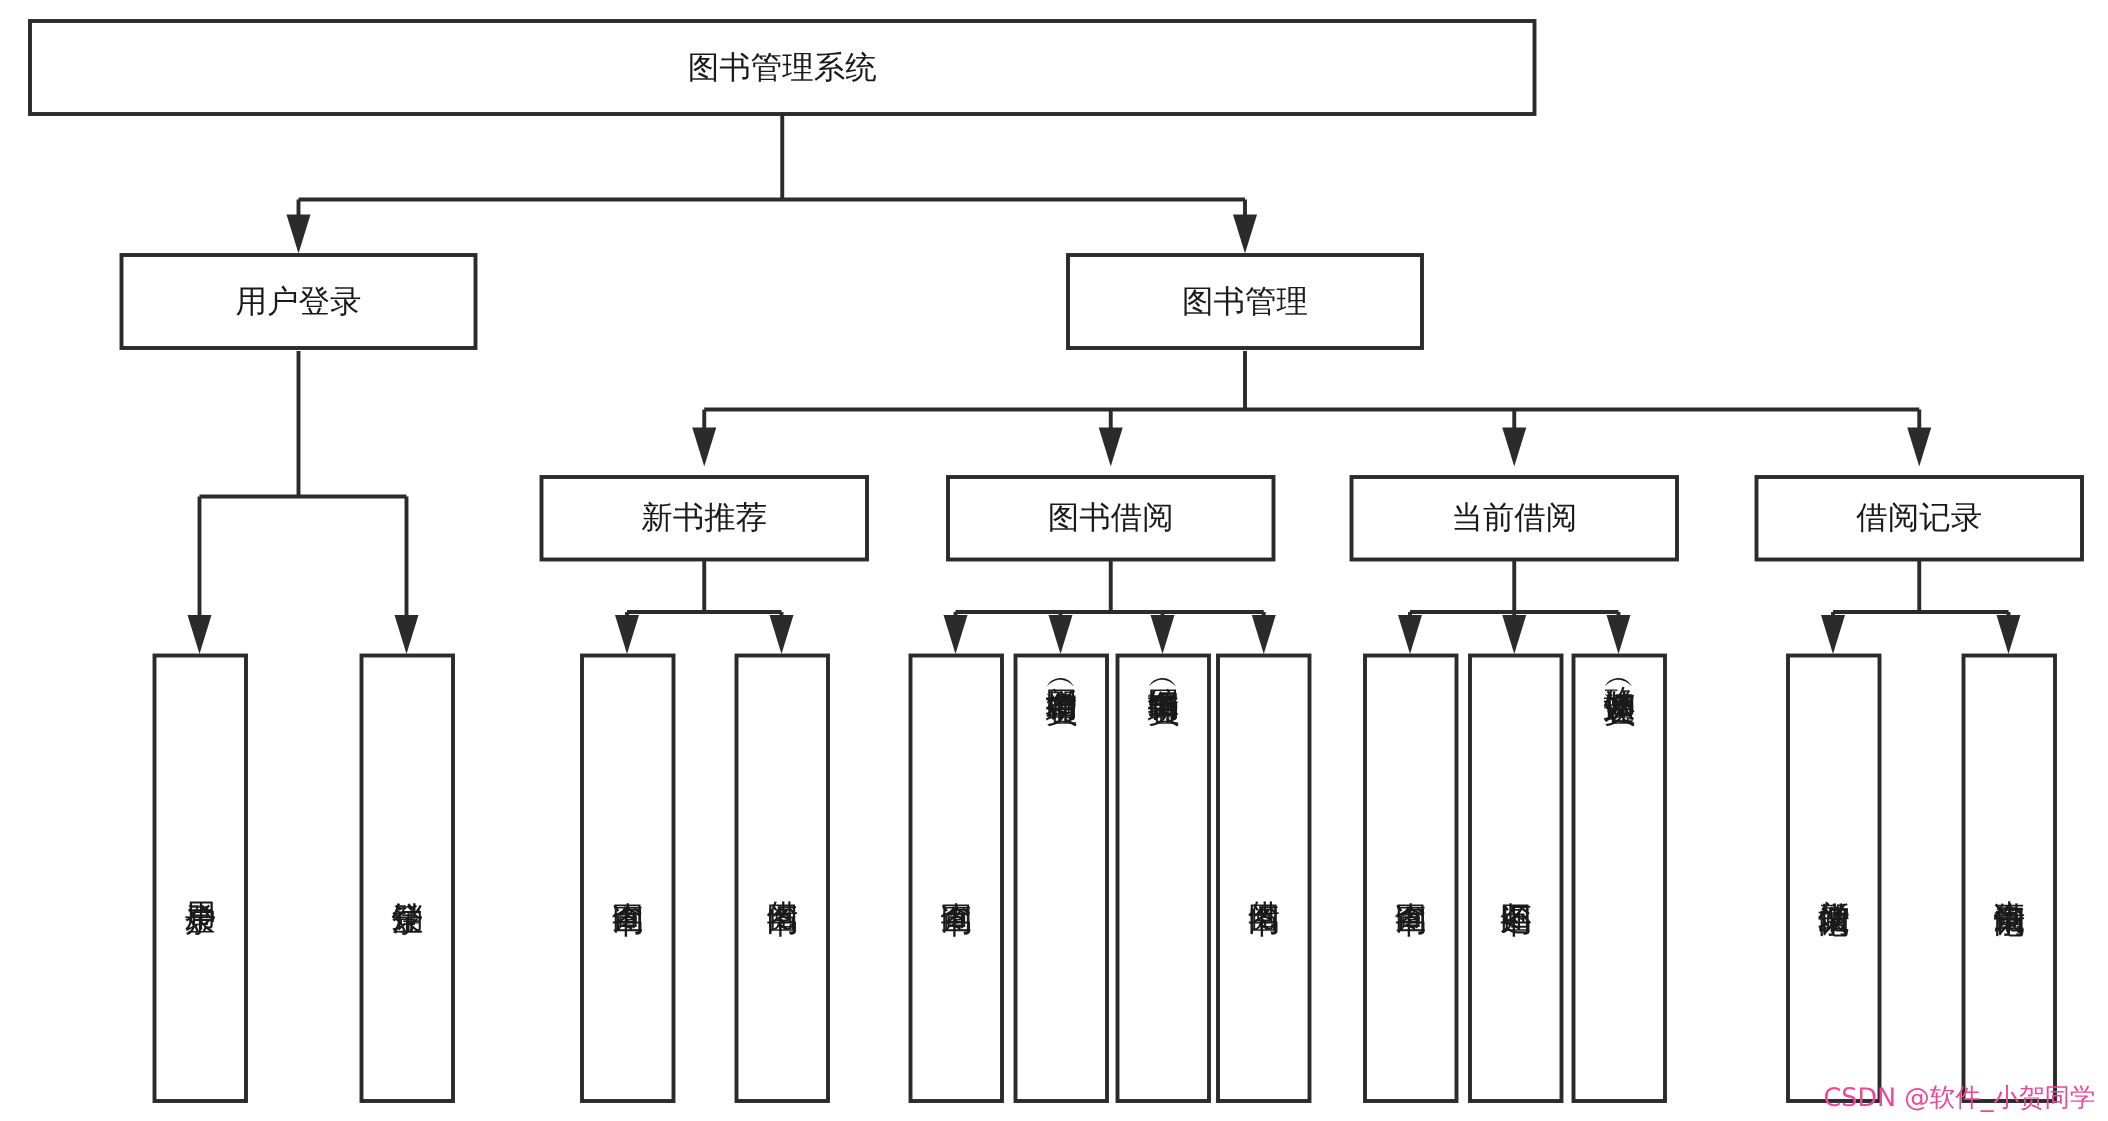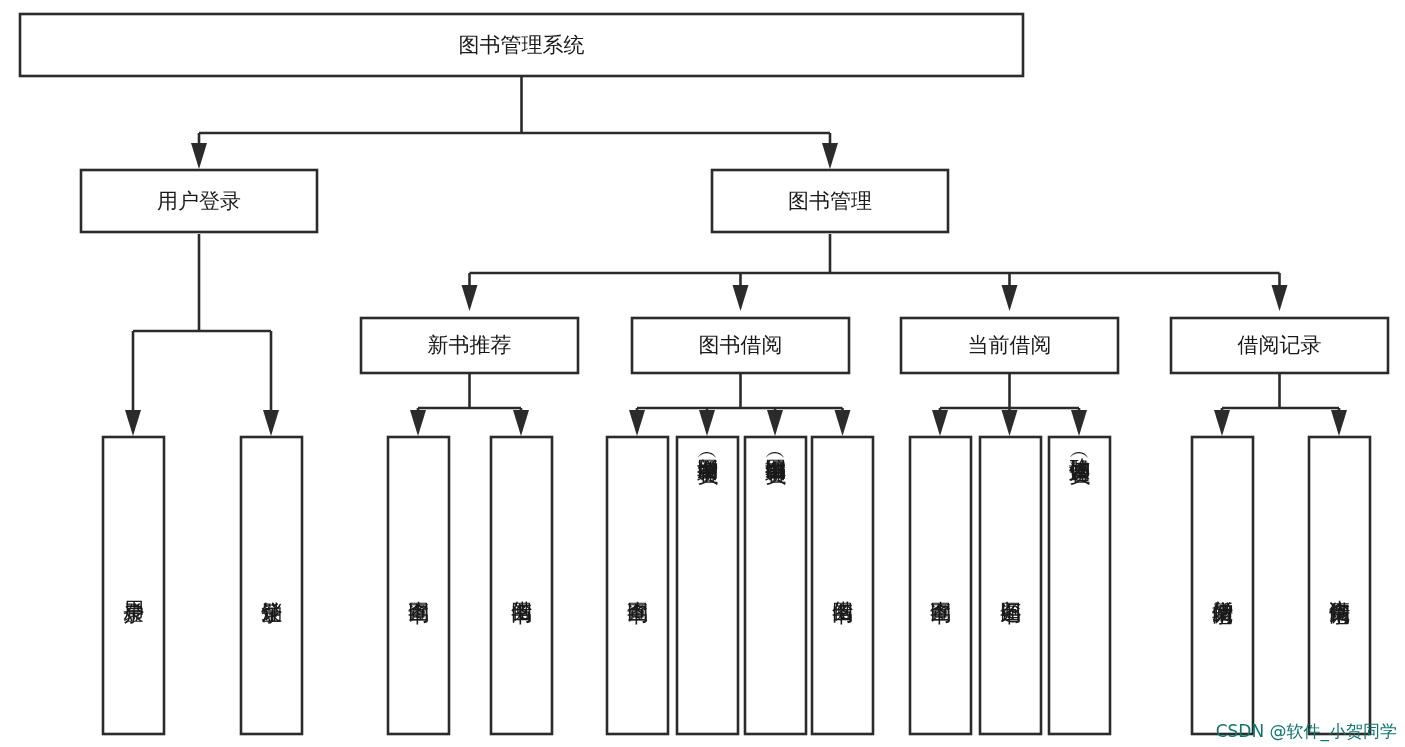--- a/index.html
+++ b/index.html
@@ -65,21 +65,21 @@
     justify-content: center;
     pointer-events: none;
     user-select: none;
   }
   .watermark {
     position: absolute;
     right: 8px;
     bottom: 4px;
     font-family: "DejaVu Sans", "Liberation Sans", sans-serif;
     font-size: 17px;
-    color: #0f766e;
+    color: #ec4899;
     white-space: nowrap;
     user-select: none;
   }
 </style>
 </head>
 <body>
 
 <div id="diagram-root">
 
   <svg class="tree-canvas" viewBox="0 0 1405 747" xmlns="http://www.w3.org/2000/svg">

